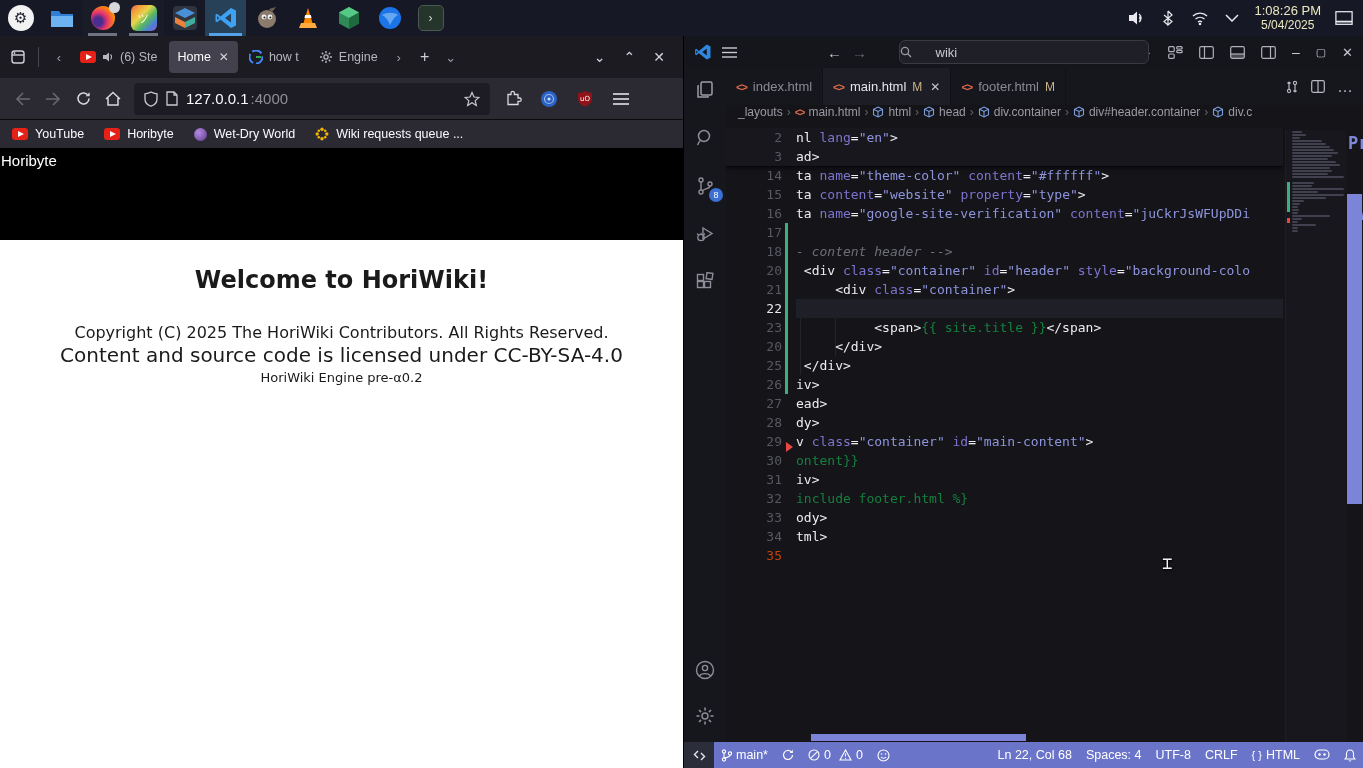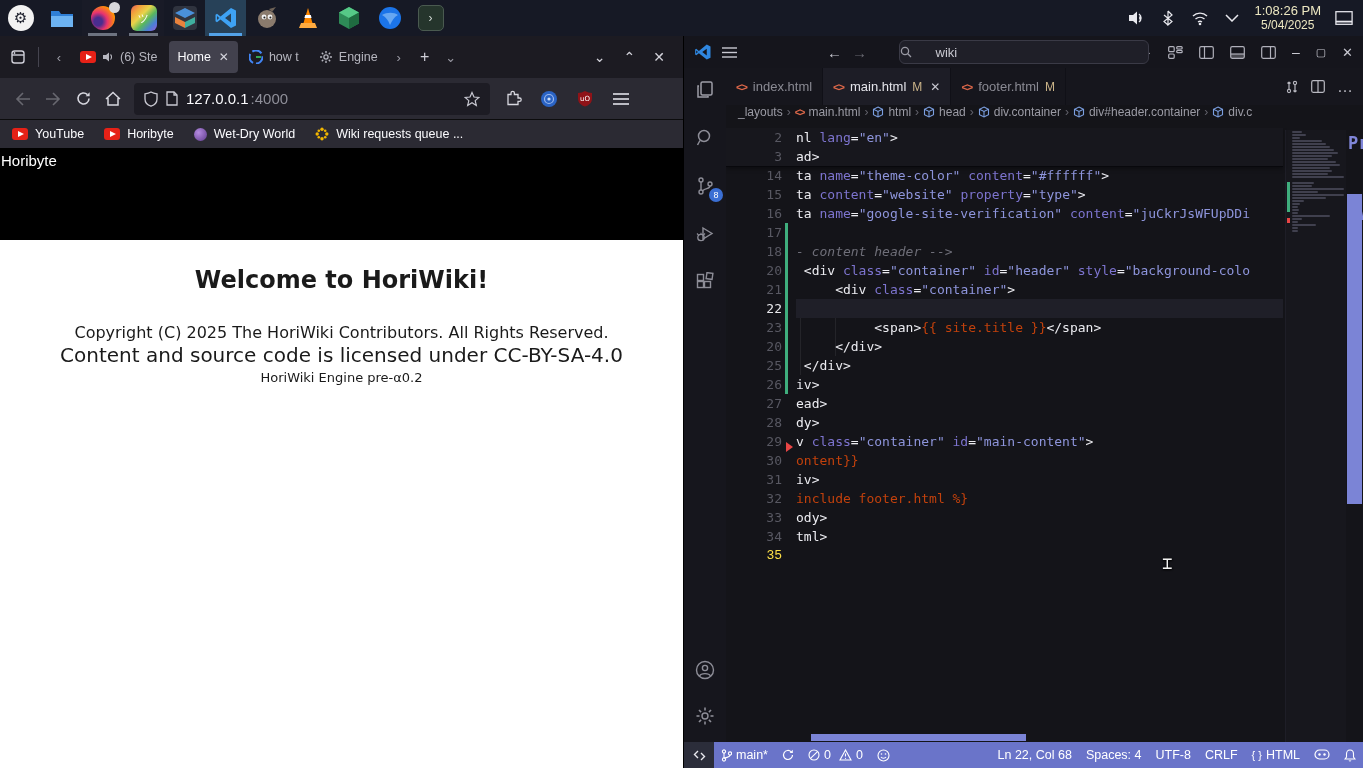--- a/index.html
+++ b/index.html
@@ -78,28 +78,28 @@
   #vs-breadcrumbs { height:23px; background:#141419; display:flex; align-items:flex-start; gap:4px; padding-left:12px; font-size:12px; color:#9b9ba5; white-space:nowrap; overflow:hidden; flex:0 0 auto; }
   .bc-sep { color:#62626c; font-size:12px; }
   .bc-item { display:flex; align-items:center; gap:4px; }
 
   #editor { flex:1; position:relative; overflow:hidden; background:#141419; font-family:"DejaVu Sans Mono", monospace; font-size:13px; line-height:19px; }
   #sticky { position:absolute; left:0; top:0; right:80px; background:#17171d; border-bottom:1px solid #08080c; box-shadow:0 2px 4px rgba(0,0,0,.35); z-index:3; }
   .cl-row { display:flex; height:19px; position:relative; }
   .cl-gutter { width:70px; flex:0 0 70px; text-align:right; padding-right:14px; color:#585862; position:relative; }
   .cl-row.cur .cl-gutter { color:#e8e8ec; }
   .cl-row.add .cl-gutter::after { content:""; position:absolute; right:8px; top:0; bottom:0; width:3px; background:#3fae7d; }
-  .cl-row.dim .cl-gutter { color:#fde047;font-family:Liberation Mono, monospace; }
+  .cl-row.dim .cl-gutter { color:#c2410c; }
   .cl-code { white-space:pre; color:#d8d8e0; }
   .cl-row.cur .hl { position:absolute; left:70px; right:0; top:0; bottom:0; background:#1f1f28; }
   .tk-g { color:#ececf1; }
   .tk-a { color:#7d74cf; }
   .tk-s { color:#8e95dc; }
   .tk-c { color:#6e6e78; font-style:italic; }
-  .tk-p { color:#c2410c; }
+  .tk-p { color:#15803d; }
   #lines { position:absolute; left:0; top:38px; right:80px; }
   .guide { position:absolute; width:1px; background:rgba(255,255,255,.07); }
   #del-mark { position:absolute; left:60px; width:0; height:0; border-top:5px solid transparent; border-bottom:5px solid transparent; border-left:7px solid #e84545; }
 
   #minimap { position:absolute; top:2px; right:17px; width:61px; bottom:0; background:#17171d; border-left:1px solid #1e1e27; }
   .mm-line { height:2px; margin:1px 2px 0 6px; background:#555668aa; border-radius:1px; }
   .mm-mark { position:absolute; left:1px; width:3px; }
   #right-strip { position:absolute; top:0; right:0; width:17px; bottom:0; background:#141419; overflow:hidden; }
   .strip-txt { color:#8086d8; font-size:17px; font-weight:bold; font-family:"DejaVu Sans Mono", monospace; padding-left:2px; }
   #v-scroll { position:absolute; right:1px; top:66px; width:15px; height:310px; background:#7b84d6; }

